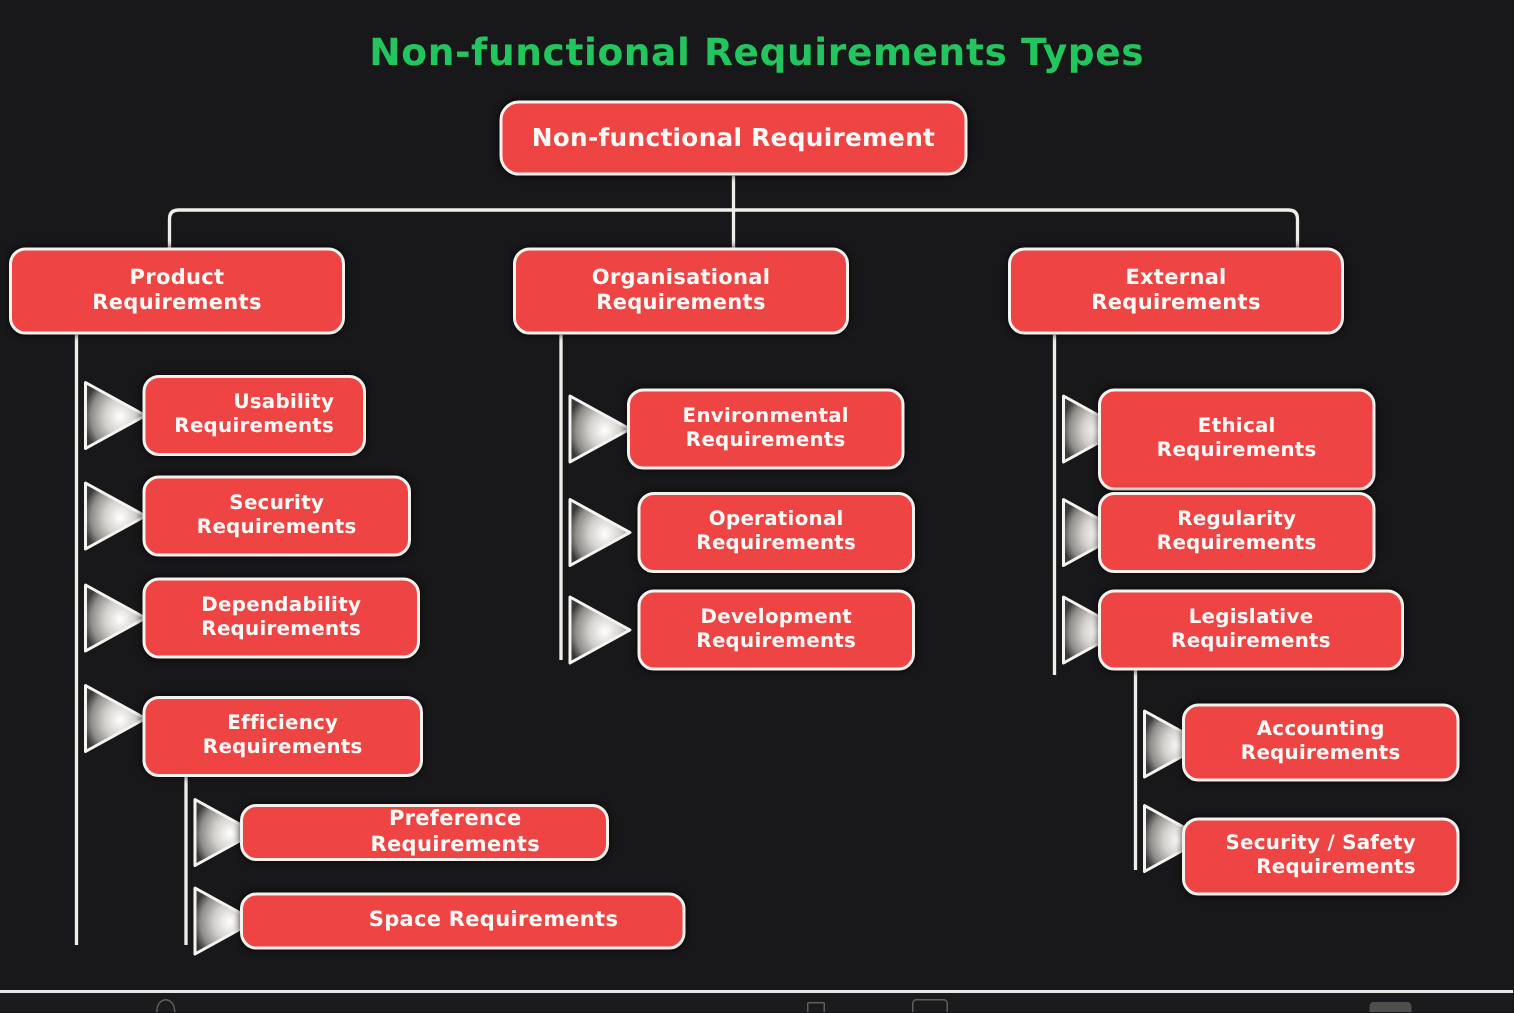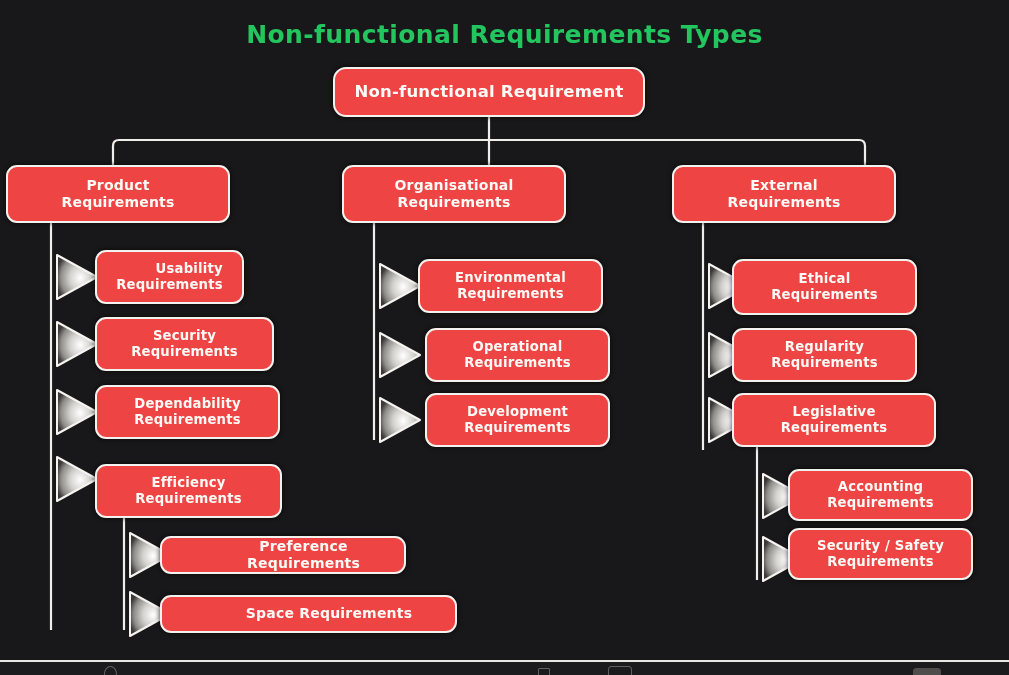--- a/index.html
+++ b/index.html
@@ -200,38 +200,38 @@
     </div>
     <div class="node level2" style="left:425px; top:328px; width:185px; height:54px;">
       <span class="label">Operational
 Requirements</span>
     </div>
     <div class="node level2" style="left:425px; top:393px; width:185px; height:54px;">
       <span class="label">Development
 Requirements</span>
     </div>
 
-    <div class="node level2" style="left:732px; top:259px; width:185px; height:56px;">
+    <div class="node level2" style="left:732px; top:259px; width:185px; height:68px;">
       <span class="label">Ethical
 Requirements</span>
     </div>
     <div class="node level2" style="left:732px; top:328px; width:185px; height:54px;">
       <span class="label">Regularity
 Requirements</span>
     </div>
     <div class="node level2" style="left:732px; top:393px; width:204px; height:54px;justify-content:center;">
       <span class="label">Legislative
 Requirements</span>
     </div>
 
     <div class="node level3" style="left:788px; top:469px; width:185px; height:52px;">
       <span class="label">Accounting
 Requirements</span>
     </div>
-    <div class="node level3" style="left:788px; top:528px; width:185px; height:52px;">
+    <div class="node level3" style="left:788px; top:545px; width:185px; height:52px;text-align:right;">
       <span class="label">Security / Safety
 Requirements</span>
     </div>
 
 
   </div>
 
   <div class="bottom-rule"></div>
 
   <div class="bottom-strip">

